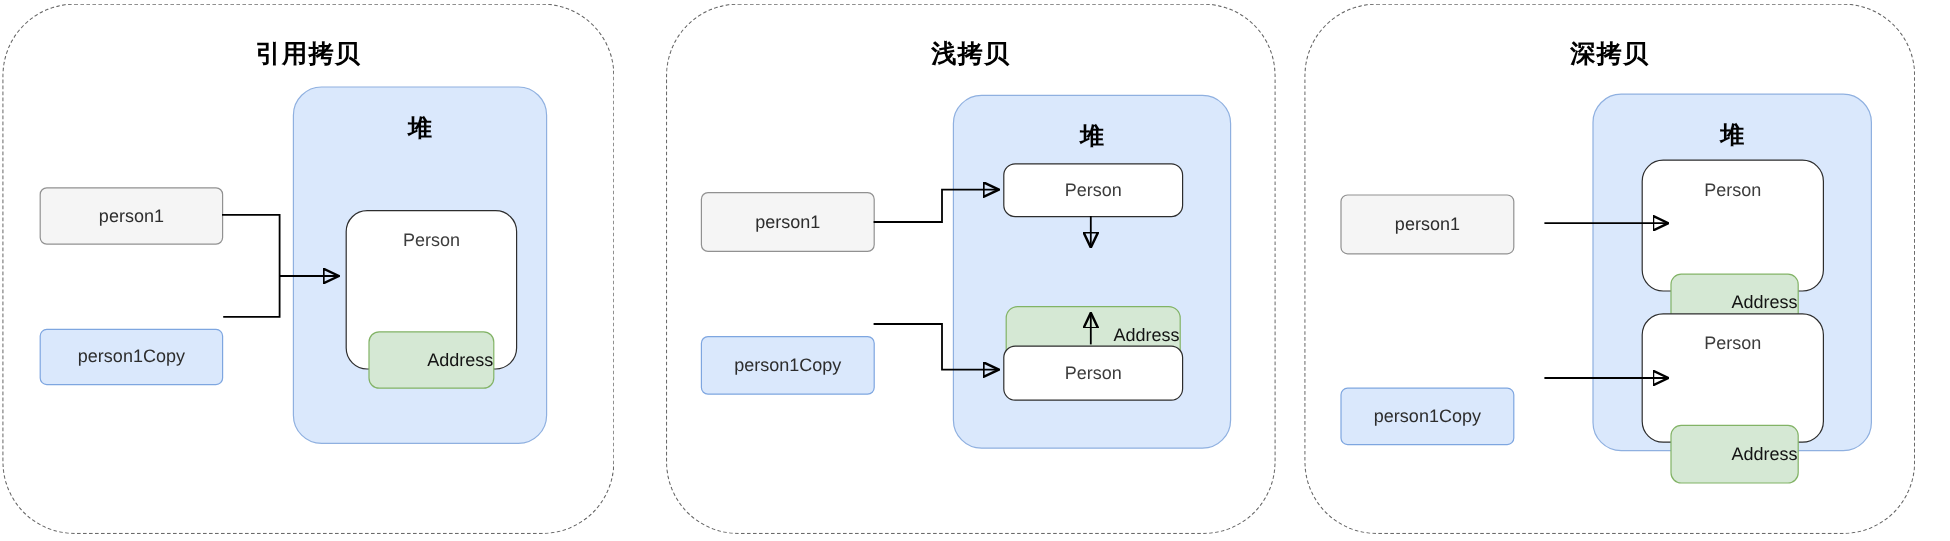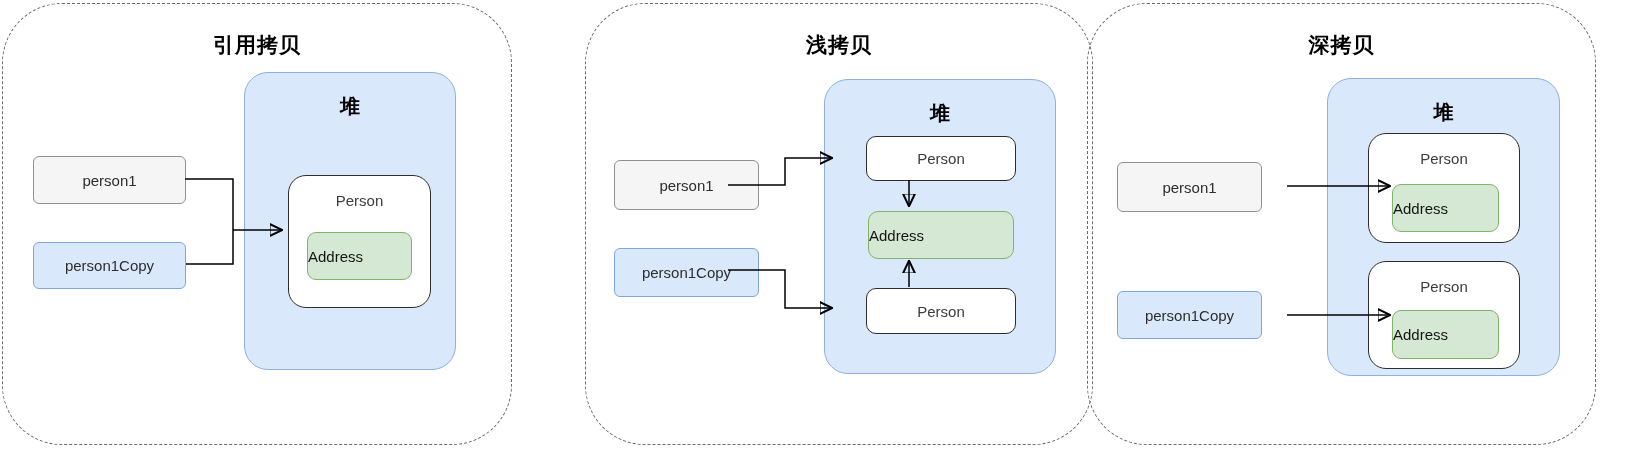--- a/index.html
+++ b/index.html
@@ -20,35 +20,35 @@
     border:1px solid var(--heap-stroke,#8fb0e0);border-radius:24px;box-sizing:border-box;
   }
   .heap-label{
     padding-top:20px;text-align:center;font-size:20px;font-weight:700;color:#000000;
   }
   .var-box{
     position:absolute;border-radius:6px;box-sizing:border-box;
     display:flex;align-items:center;justify-content:center;font-size:15px;
   }
   .var-gray{background:var(--gray-fill,#f5f5f5);border:1px solid var(--gray-stroke,#919191);}
-  .var-blue{background:var(--blue-fill,#dae8fc);border:1px solid var(--blue-stroke,#7ea6e0);}
+  .var-blue{background:var(--blue-fill,#dae8fc);border:1px solid var(--blue-stroke,#7ea6e0);margin-top:32px;}
   .person-big{
     position:absolute;background:#ffffff;border:1.5px solid var(--box-stroke,#2d2d2d);
     border-radius:18px;box-sizing:border-box;
   }
   .person-big .obj-title{margin-top:16px;text-align:center;font-size:15px;color:#3c3c3c;}
   .person-small{
     position:absolute;background:#ffffff;border:1.5px solid var(--box-stroke,#2d2d2d);
     border-radius:10px;box-sizing:border-box;
     display:flex;align-items:center;justify-content:center;font-size:15px;color:#3c3c3c;
   }
   .addr-box{
     position:absolute;background:var(--green-fill,#d5e8d4);
     border:1px solid var(--green-stroke,#82b366);border-radius:9px;box-sizing:border-box;
-    display:flex;align-items:center;justify-content:flex-start;font-size:15px;color:#141414;
+    display:flex;align-items:center;justify-content:flex-end;font-size:15px;color:#141414;margin-top:44px;
   }
   .overlay{position:absolute;left:0;top:0;pointer-events:none;}
   .overlay path{stroke:var(--line,#000000);stroke-width:1.5;fill:none;}
 </style>
 </head>
 <body>
 
 <div class="canvas">
 
   <div class="panel" style="left:2px;top:3px;width:510px;height:442px;">
@@ -66,21 +66,21 @@
     </div>
 
     <div class="var-box var-gray" style="left:30px;top:152px;width:153px;height:48px;">
       <span>person1</span>
     </div>
     <div class="var-box var-blue" style="left:30px;top:238px;width:153px;height:47px;">
       <span>person1Copy</span>
     </div>
   </div>
 
-  <div class="panel" style="left:585px;top:3px;width:508px;height:442px;">
+  <div class="panel" style="left:555px;top:3px;width:508px;height:442px;">
     <div class="panel-title">浅拷贝</div>
 
     <div class="heap" style="left:238px;top:75px;width:232px;height:295px;">
       <div class="heap-label">堆</div>
     </div>
 
     <div class="person-small" style="left:280px;top:132px;width:150px;height:45px;">
       <span>Person</span>
     </div>
 

